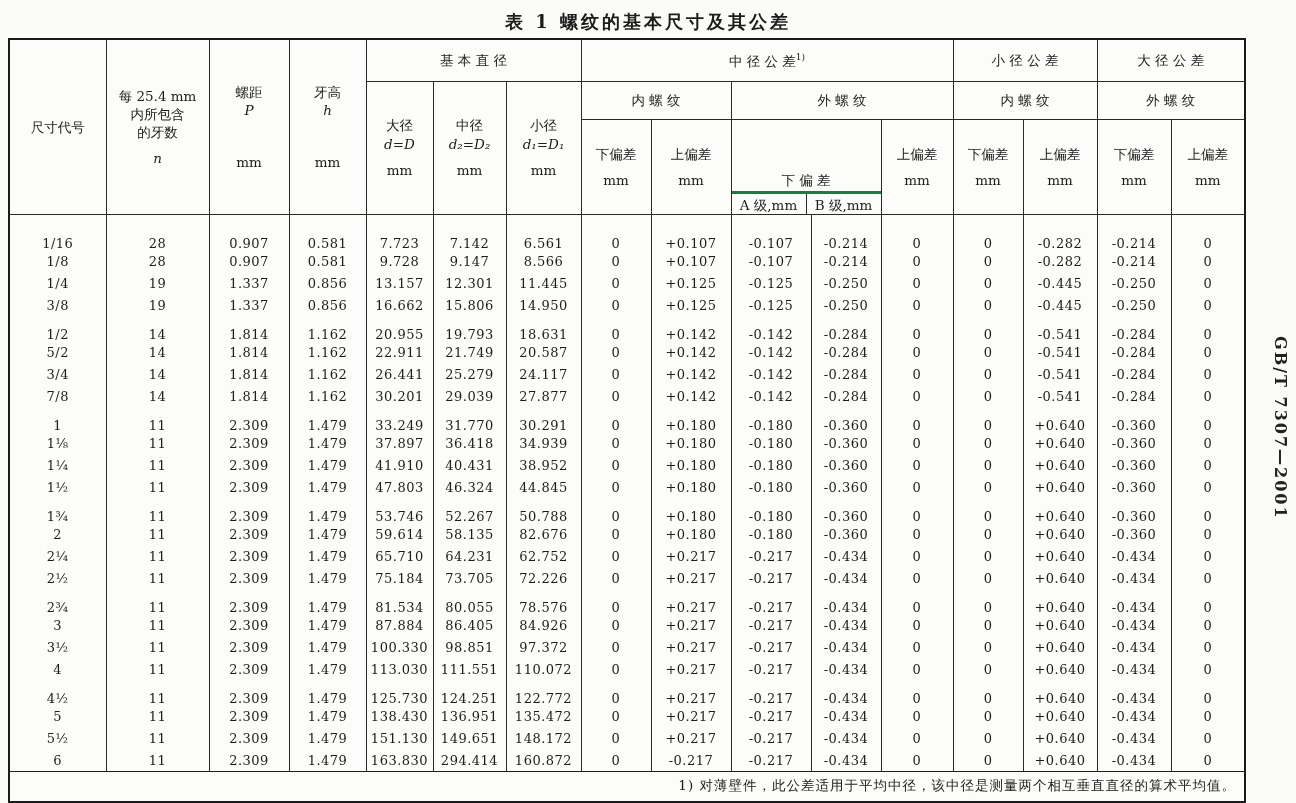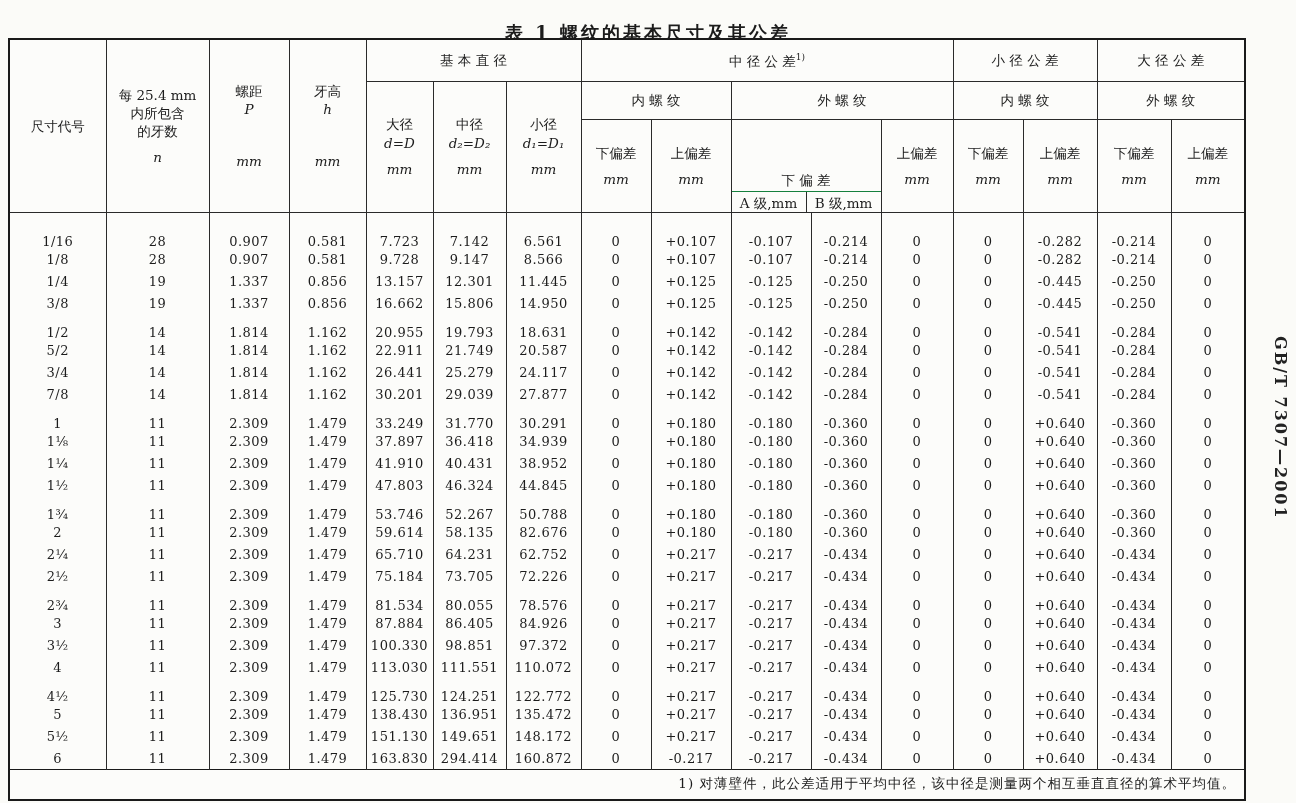--- a/index.html
+++ b/index.html
@@ -3,55 +3,55 @@
 <meta charset="utf-8">
 <style>
   * { margin:0; padding:0; box-sizing:border-box; }
   html,body { width:1296px; height:803px; }
   body {
     font-family:"DejaVu Serif","Liberation Serif",serif;
     background:#fbfbf8; color:#1c1c1c; position:relative; overflow:hidden;
   }
   .page-title {
     position:absolute; top:10px; left:0; width:1296px;
-    text-align:center; font-size:18px; font-weight:bold; letter-spacing:3px;margin-top:11px;
+    text-align:center; font-size:18px; font-weight:bold; letter-spacing:3px;
   }
   .std-code {
     position:absolute; top:336px; right:6px; height:200px;
     writing-mode:vertical-rl; font-size:16px; font-weight:bold;
     letter-spacing:2px; color:#222;
   }
   table.main {
     position:absolute; top:38px; left:8px;
     border-collapse:collapse; table-layout:fixed; width:1236px;
     background:#fcfcfa;
     border:2.5px solid #1a1a1a;
   }
   th, td { border:1px solid #2a2a2a; font-weight:normal; text-align:center; vertical-align:middle; }
   thead th { font-size:13.5px; padding:1px 0; line-height:1.35; }
   thead .line { display:block; }
-  thead .unit-gap { margin-top:8px;font-style:italic; }
+  thead .unit-gap { margin-top:8px; }
   thead .sym { font-style:italic; font-family:"DejaVu Serif",serif; }
   sup.note { font-size:9px; vertical-align:super; }
   
   tbody td {
     border-top:none; border-bottom:none;
     font-size:13px; height:22px; padding:0 2px;
     letter-spacing:0.5px; white-space:nowrap;
   }
   tbody tr.group-start td { padding-top:10px; }
   tbody tr:first-child td { padding-top:21px; }
   tfoot td {
     text-align:right; font-size:13.5px; padding:5px 8px 6px 20px;
     border-top:1.5px solid #1a1a1a; letter-spacing:1px;
   }
   .grade-split { display:flex; align-items:flex-start; }
   .grade-split > div { flex:1; padding-top:2px; }
   .grade-split > div:first-child { border-right:1px solid #2a2a2a; }
-  .lower-wide { border-bottom:1px solid #15803d; padding:3px 0 2px 0;margin-top:48px; }
+  .lower-wide { border-bottom:3px solid #15803d; padding:3px 0 2px 0;margin-top:48px; }
 </style>
 </head>
 <body>
 
 <div class="page-title">表 1  螺纹的基本尺寸及其公差</div>
 
 <table class="main">
   <colgroup>
     <col style="width:97px">
       <col style="width:103px">

